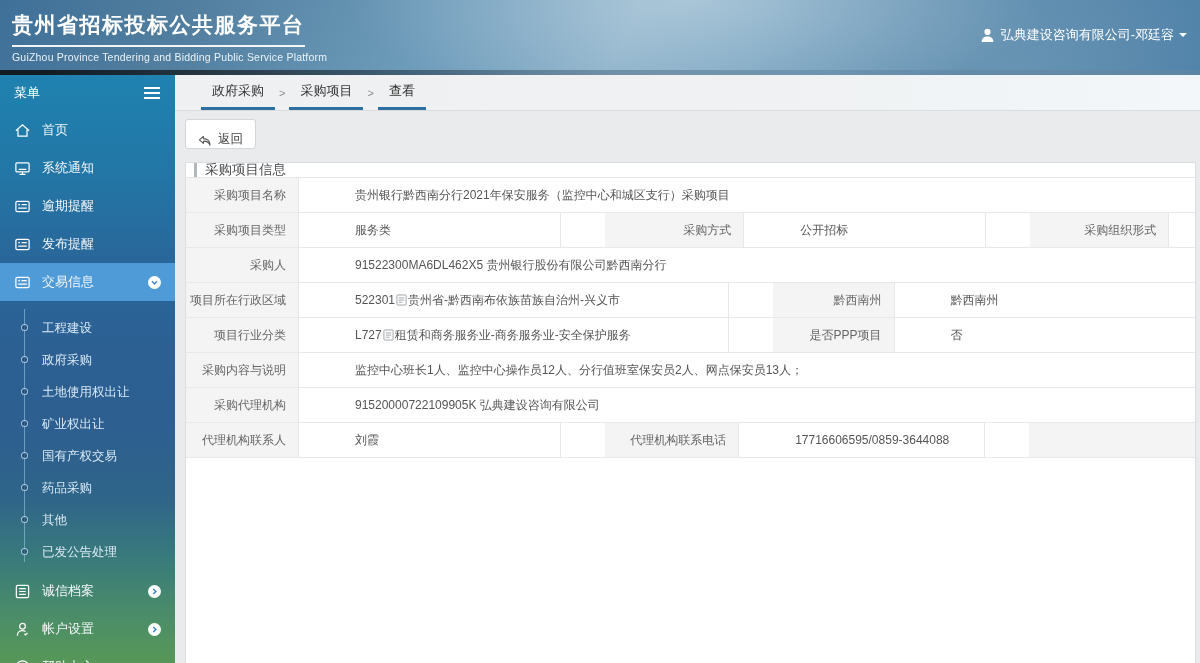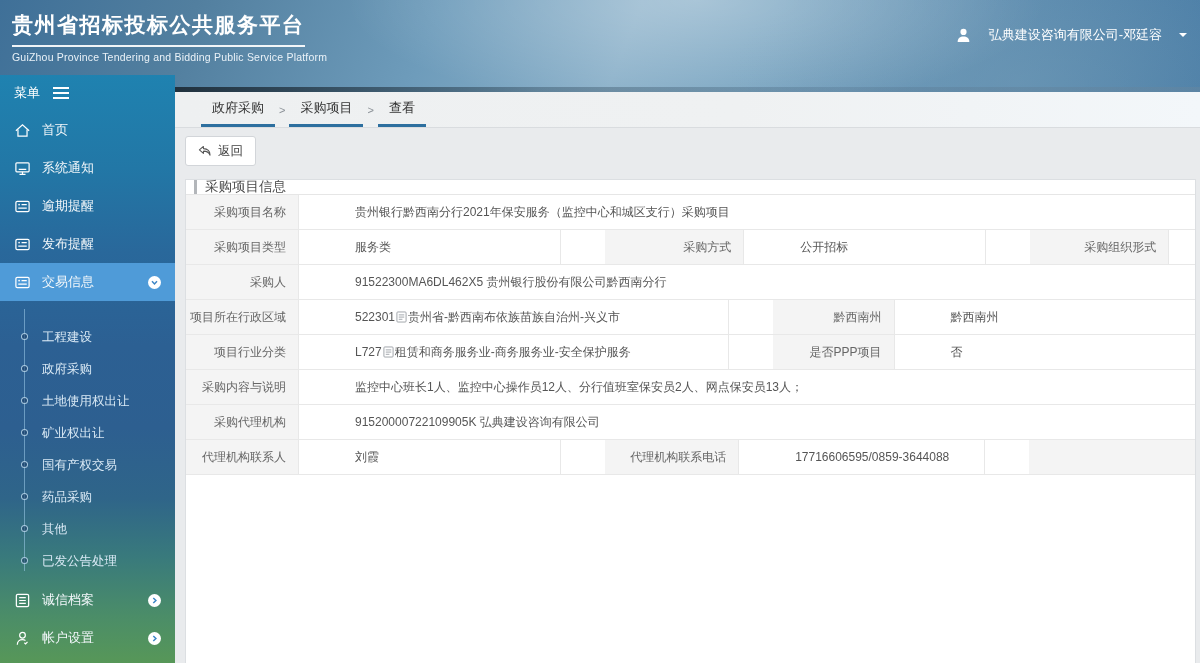--- a/index.html
+++ b/index.html
@@ -5,62 +5,62 @@
   * { box-sizing: border-box; }
   html,body { margin:0; padding:0; }
   body {
     width:1200px; height:663px; overflow:hidden;
     font-family:"Liberation Sans","DejaVu Sans",sans-serif;
     background:#e9ebed; position:relative;
   }
 
   
   .app-header {
-    position:relative; height:92px; color:#fff;
+    position:relative; height:75px; color:#fff;
     background:
       radial-gradient(ellipse 500px 160px at 58% 0%, rgba(255,255,255,.30), rgba(255,255,255,0) 70%),
       radial-gradient(ellipse 420px 200px at 85% 90%, rgba(120,160,185,.45), rgba(120,160,185,0) 70%),
       linear-gradient(112deg,#3f7098 0%, #527f9f 16%, #6e9cbb 36%, #8ab0c9 52%, #7ba6c2 63%, #5e8db0 81%, #4a7da6 100%);
   }
   .app-header::after {
     content:""; position:absolute; left:0; right:0; bottom:0; height:5px;
     background:linear-gradient(90deg, rgba(12,16,20,.88) 4%, rgba(25,38,48,.72) 22%, rgba(45,70,88,.40) 45%, rgba(80,110,135,.30) 70%, rgba(105,135,158,.45) 100%);
   }
   .brand { padding:11px 0 0 12px; }
   .brand-title {
     display:inline-block; margin:0; font-size:21px; font-weight:bold; letter-spacing:1.5px;
     border-bottom:2px solid rgba(255,255,255,.92); padding-bottom:6px;
   }
   .brand-sub { font-size:10.5px; margin-top:4px; color:#eaf2f8; letter-spacing:.2px; }
   .user-menu {
-    position:absolute; top:26px; right:13px; display:flex; align-items:center; gap:17px;
+    position:absolute; top:26px; right:13px; display:flex; align-items:center; gap:5px;
     font-size:13px; cursor:pointer; color:#fff;
   }
   .caret-down {
     width:0; height:0; border:4px solid transparent; border-top-color:#fff; margin-top:4px;
   }
 
   
   .sidebar {
     position:absolute; top:75px; left:0; bottom:0; width:175px; color:#fff;
     background:linear-gradient(180deg,#1f82b0 0%, #2277a6 16%, #29689b 30%, #2c6093 46%,
       #2d5f90 60%, #2f6589 72%, #397a7c 82%, #4b8d68 92%, #579758 100%);
     overflow:hidden;
   }
   .menu-head {
-    height:36px; display:flex; align-items:center; 
+    height:36px; display:flex; align-items:center; justify-content:space-between;
     padding:0 14px; font-size:13px;gap:12px;
   }
   .nav-item {
     height:38px; display:flex; align-items:center; gap:11px; padding:0 14px;
     font-size:13px; color:#f2f7fa; cursor:pointer;
   }
   .nav-item.active { background:#4f9bd8; }
   .nav-item .spacer { margin-left:auto; }
-  .submenu { position:relative; padding:20px 0 4px; }
+  .submenu { position:relative; padding:11px 0 4px; }
   .submenu::before {
     content:""; position:absolute; left:24px; top:8px; bottom:10px; width:1px;
     background:rgba(160,205,235,.55);
   }
   .sub-item {
     position:relative; height:32px; display:flex; align-items:center;
     padding-left:42px; font-size:12.5px; color:#d9e9f5; cursor:pointer;
   }
   .sub-item::before {
     content:""; position:absolute; left:21px; top:12px; width:5px; height:5px;
@@ -77,21 +77,21 @@
     background:linear-gradient(90deg,#eef0f1 0%, #eff1f2 55%, #f3f7fa 100%);
     border-bottom:1px solid #d9dcdf;
   }
   .crumb {
     display:flex; align-items:center; padding:0 11px; margin:0 4px;
     font-size:13px; color:#333; border-bottom:3px solid #2d6f9f; cursor:pointer;
   }
   .crumb-sep { display:flex; align-items:center; color:#8a9096; font-size:11px; }
   .toolbar { flex:0 0 48px; padding:8px 0 0 10px; }
   .back-btn {
-    height:30px; display:inline-flex; align-items:center; gap:6px; padding:0 12px;
+    height:30px; display:inline-flex; align-items:flex-end; gap:6px; padding:0 12px;
     background:#fff; border:1px solid #d2d5d9; border-radius:3px;
     font-size:12.5px; color:#444; cursor:pointer; font-family:inherit;
   }
   .panel {
     flex:1; background:#fff; border:1px solid #dcdfe2; border-bottom:none;
     margin:3px 4px 0 10px;
   }
   .panel-title {
     height:15px; display:flex; align-items:center; gap:8px; padding-left:8px;
     font-size:13.5px; color:#4a4a4a; border-bottom:1px solid #e6e6e6;

